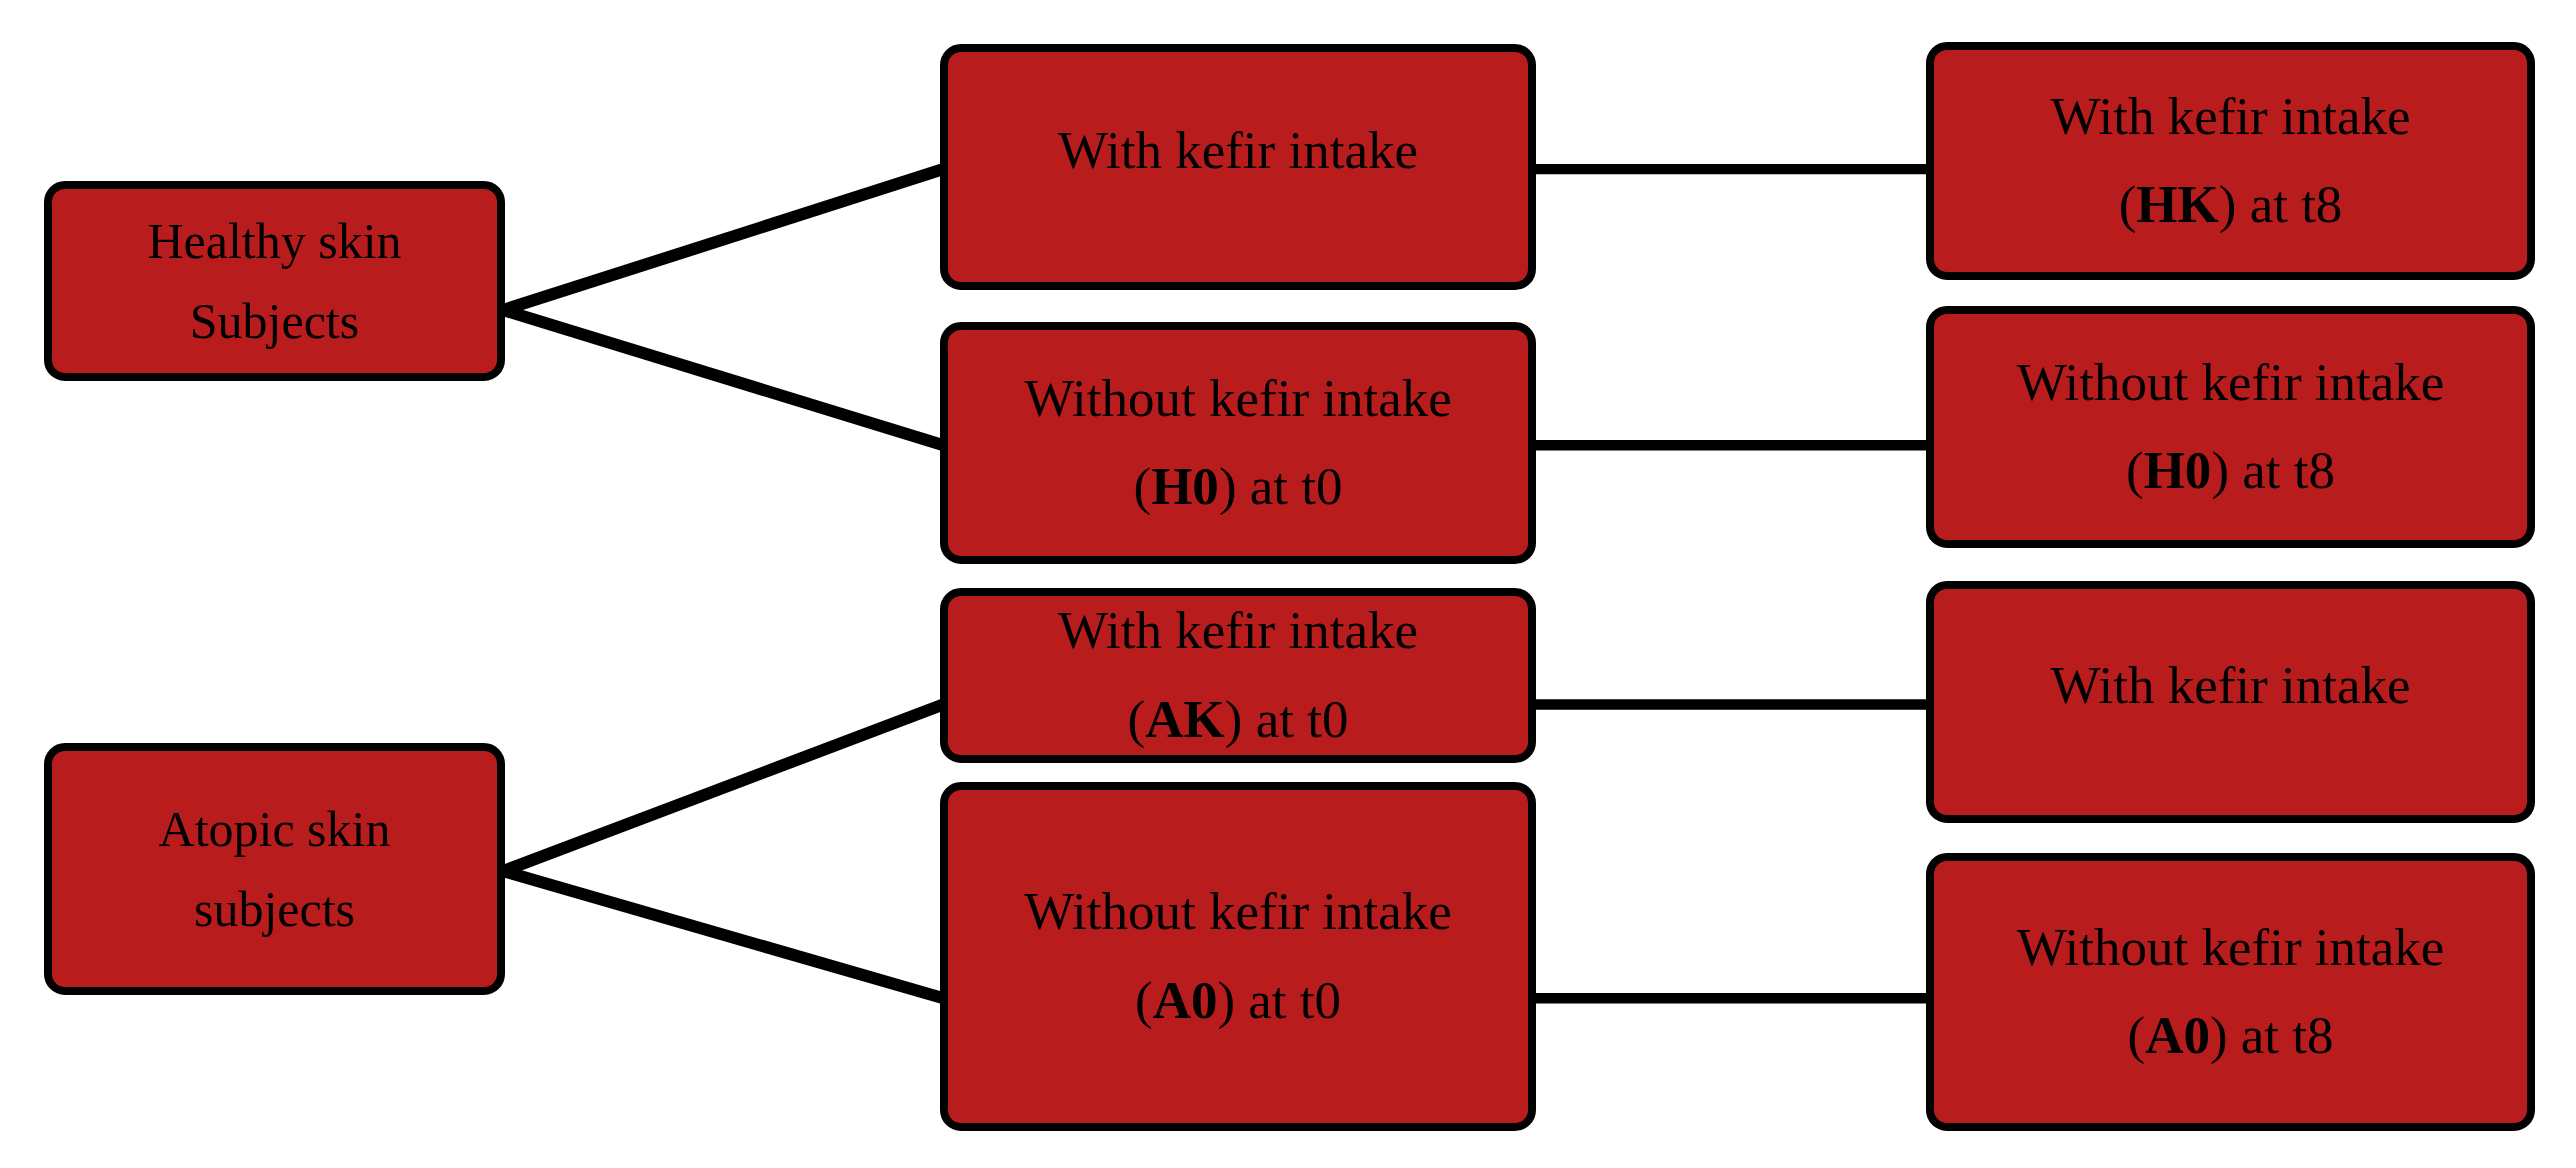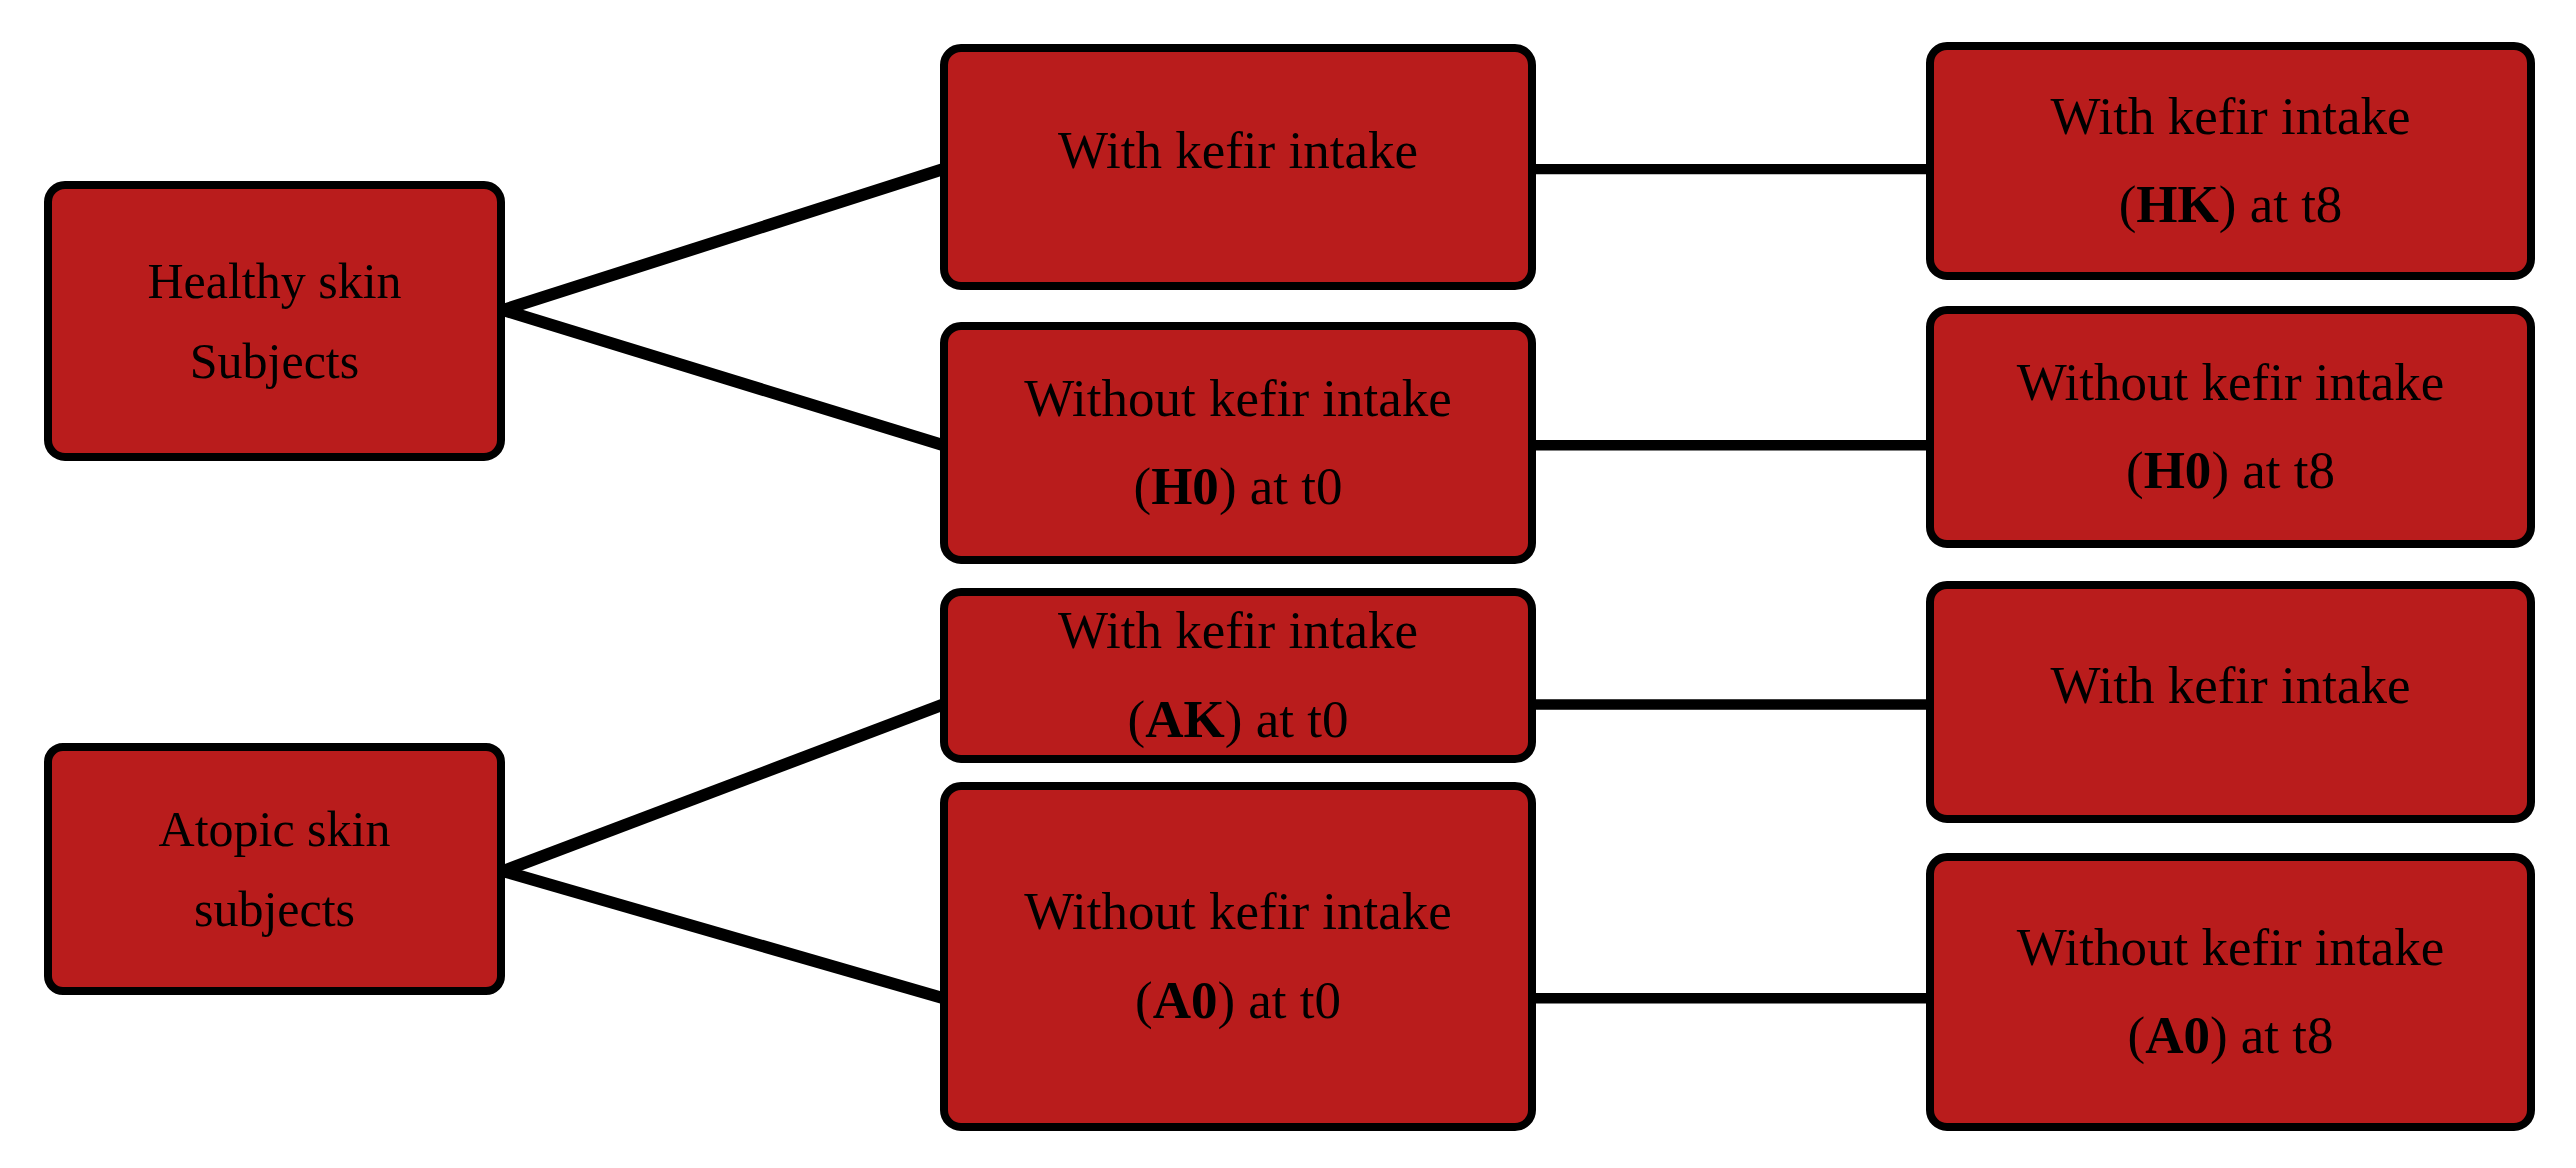--- a/index.html
+++ b/index.html
@@ -50,22 +50,22 @@
   }
   .code-strong {
     font-weight: bold;
   }
   
   .group-box {
     left: 44px;
     width: 461px;
     font-size: 50px;
   }
-  #group-healthy { top: 181px; height: 280px; }
-  #group-atopic  { top: 743px; height: 252px; border-radius: 19px; }
+  #group-healthy { top: 181px; height: 200px; }
+  #group-atopic  { top: 743px; height: 252px; }
   .group-box .node-line.line-top { margin-bottom: 0.55em; }
 
   
   .arm-box {
     left: 940px;
     width: 596px;
     font-size: 53px;
   }
   #arm-hk-t0 { top: 44px;  height: 246px; }
   #arm-h0-t0 { top: 322px; height: 242px; }

